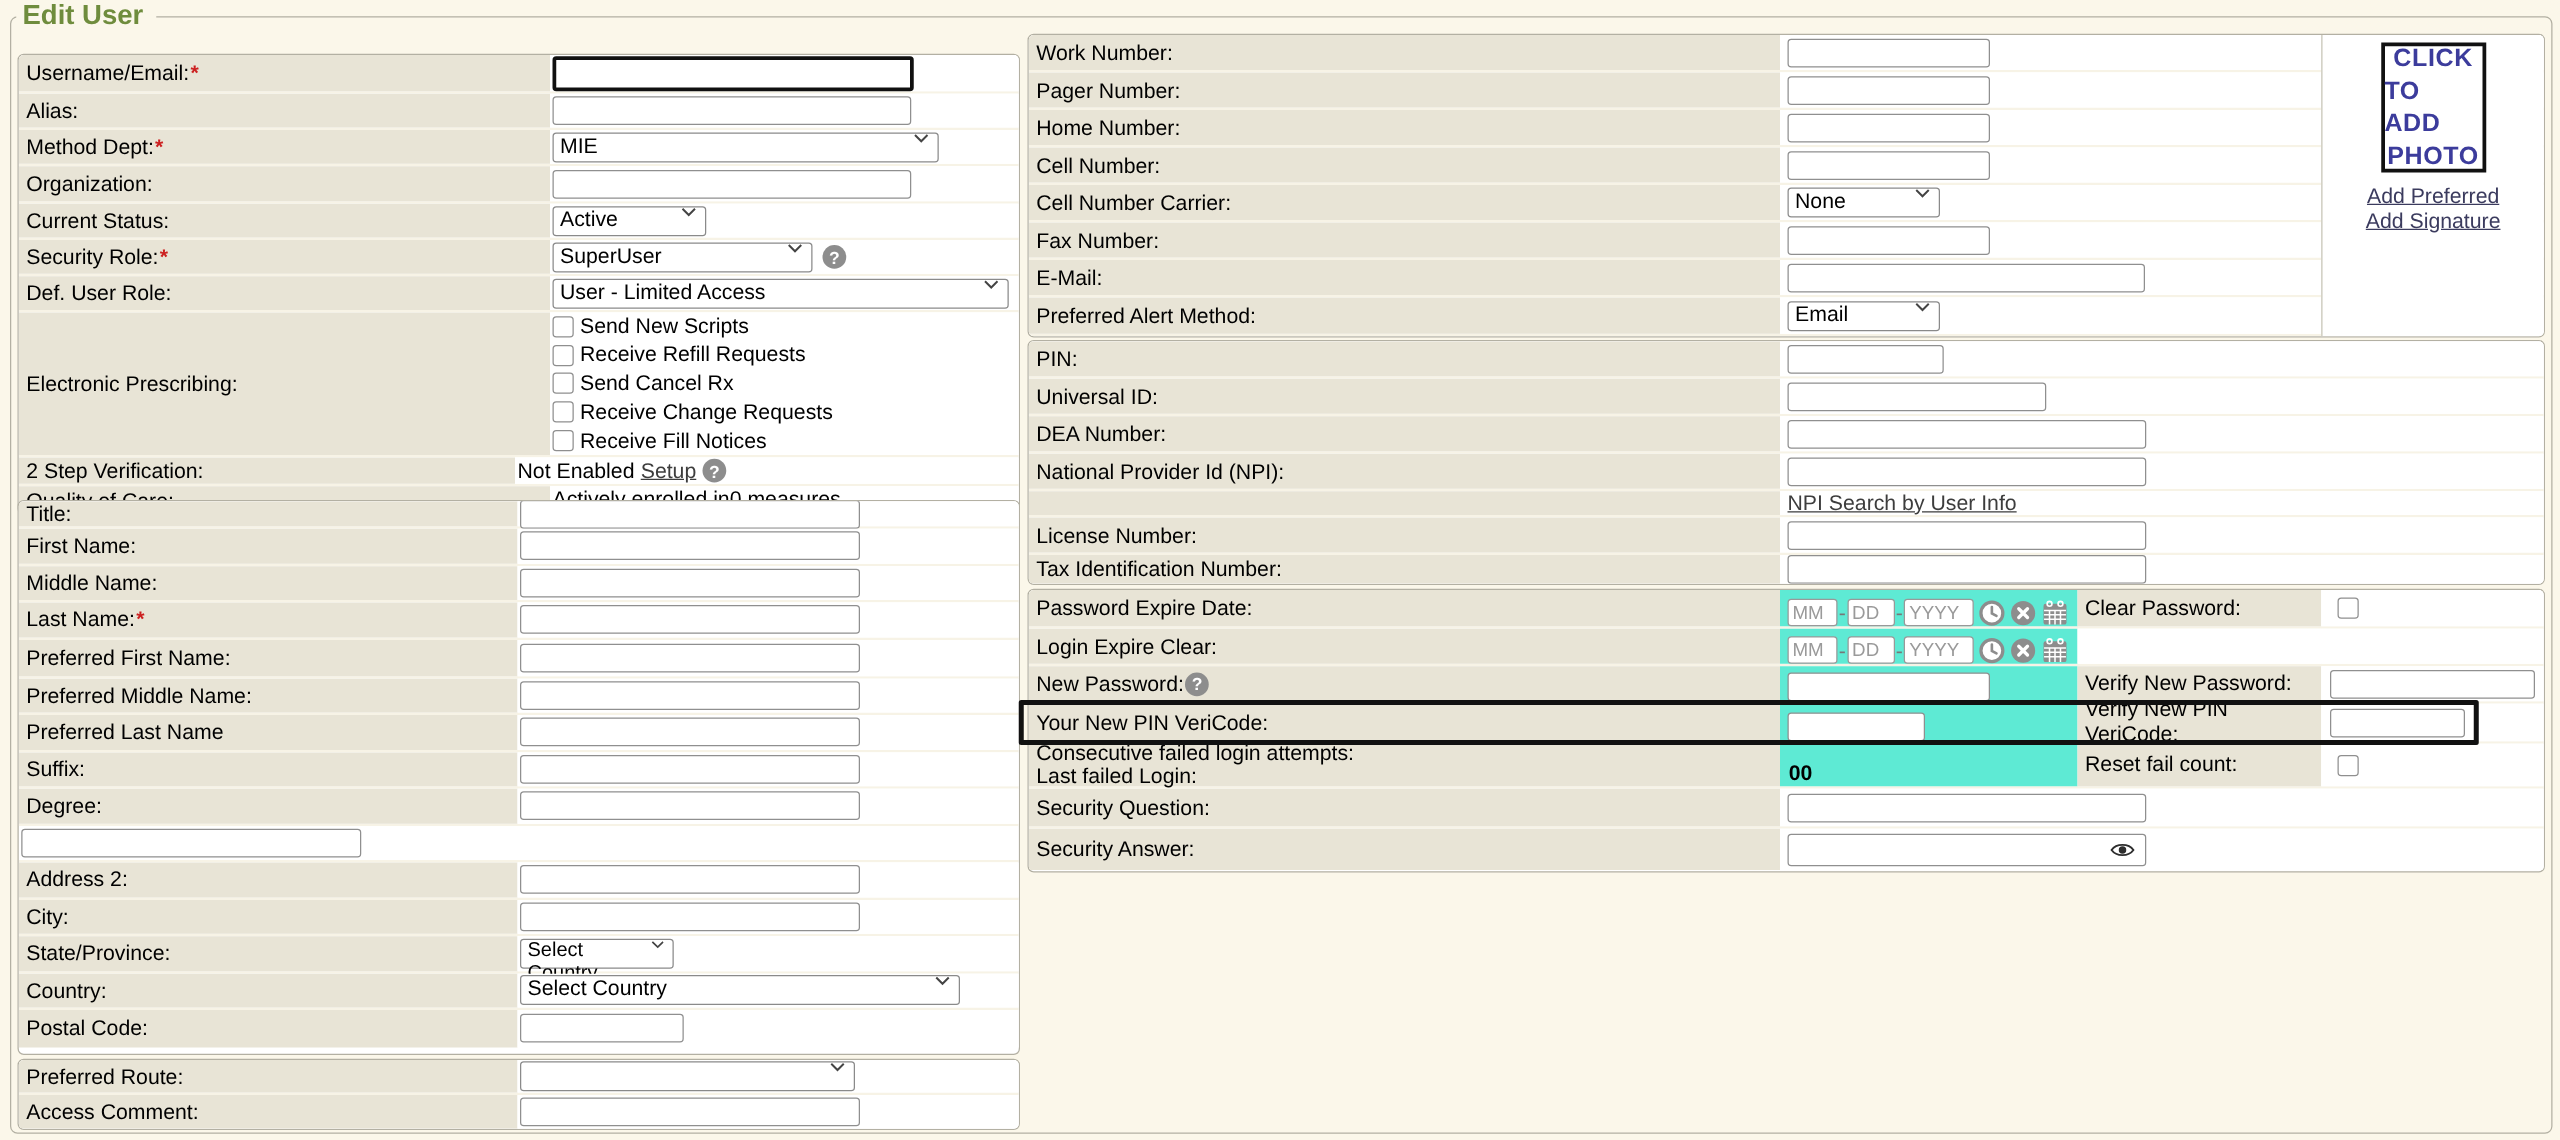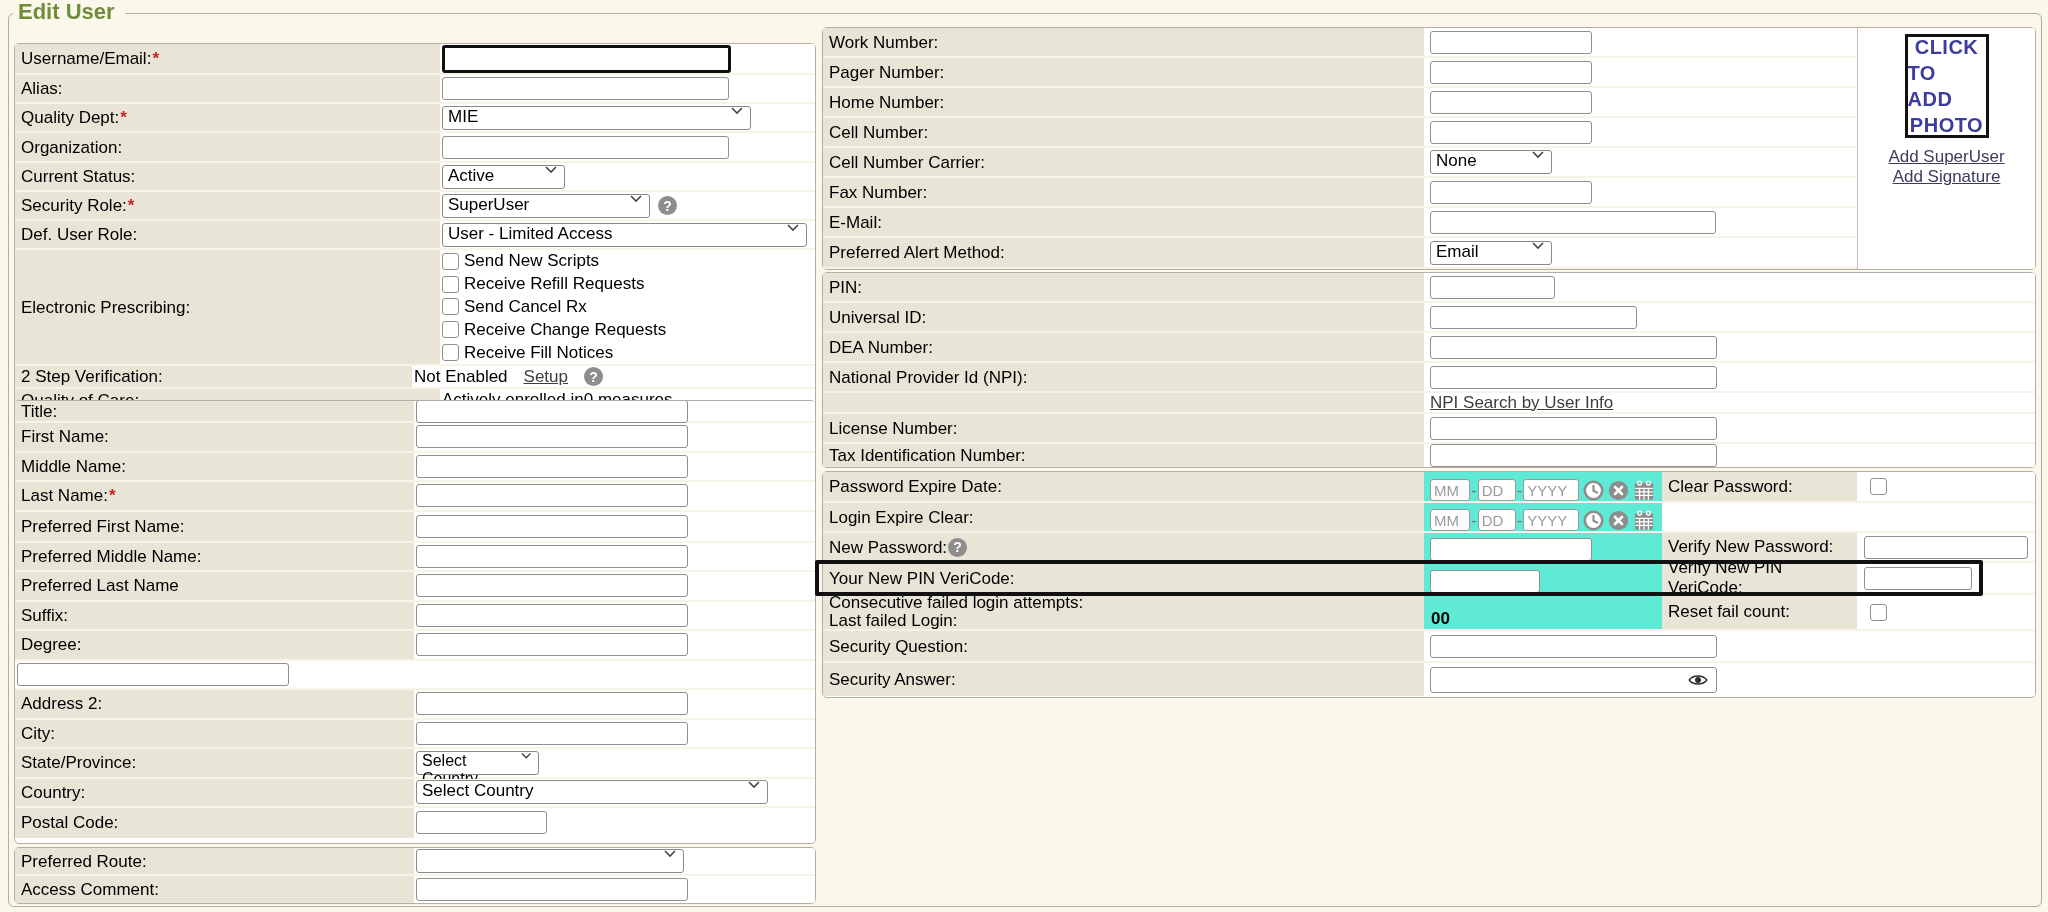--- a/index.html
+++ b/index.html
@@ -120,21 +120,21 @@
     <div class="row" style="height:29px">
       <div class="lbl">
           <span>Alias:</span>
         </div>
       <div class="val">
           <input class="inp" style="width: 287px;">
         </div>
     </div>
     <div class="row" style="height:29px">
       <div class="lbl">
-          <span>Quality Dept:</span>
+          <span>Method Dept:</span>
           <span class="req">*</span>
         </div>
       <div class="val">
         <div class="select" style="width:309px">
           <span>MIE</span>
           <svg width="12" height="8" viewBox="0 0 12 8">
               <path d="M1 1l5 5 5-5" stroke="#444" stroke-width="1.6" fill="none"></path>
             </svg>
         </div>
       </div>
@@ -212,21 +212,21 @@
         <div class="cbline">
             <span class="cb"></span>
             <span>Receive Fill Notices</span>
           </div>
       </div>
     </div>
     <div class="row" style="height:23px">
       <div class="lbl w397">
           <span>2 Step Verification:</span>
         </div>
-      <div class="val" style="gap:16px">
+      <div class="val" style="gap:5px">
         <span>Not Enabled</span>
         <span class="lnk">Setup</span>
         <span class="help">?</span>
       </div>
     </div>
     <div class="row" style="height:22px">
       <div class="lbl">
           <span class="lnk" style="color:#000">Quality of Care</span>
           <span>:</span>
         </div>
@@ -465,21 +465,21 @@
             </svg>
         </div>
       </div>
     </div>
     <div class="photo-cell">
       <div class="photo-box">
         <div>CLICK</div>
         <div>TO ADD</div>
         <div>PHOTO</div>
       </div>
-      <span class="lnk-dark photo-link1">Add SuperUser</span>
+      <span class="lnk-dark photo-link1">Add Preferred</span>
       <span class="lnk-dark photo-link2">Add Signature</span>
     </div>
   </div>
 
   <div class="panel sec-e">
     <div class="row" style="height:30px">
       <div class="lbl">
           <span>PIN:</span>
         </div>
       <div class="val">

